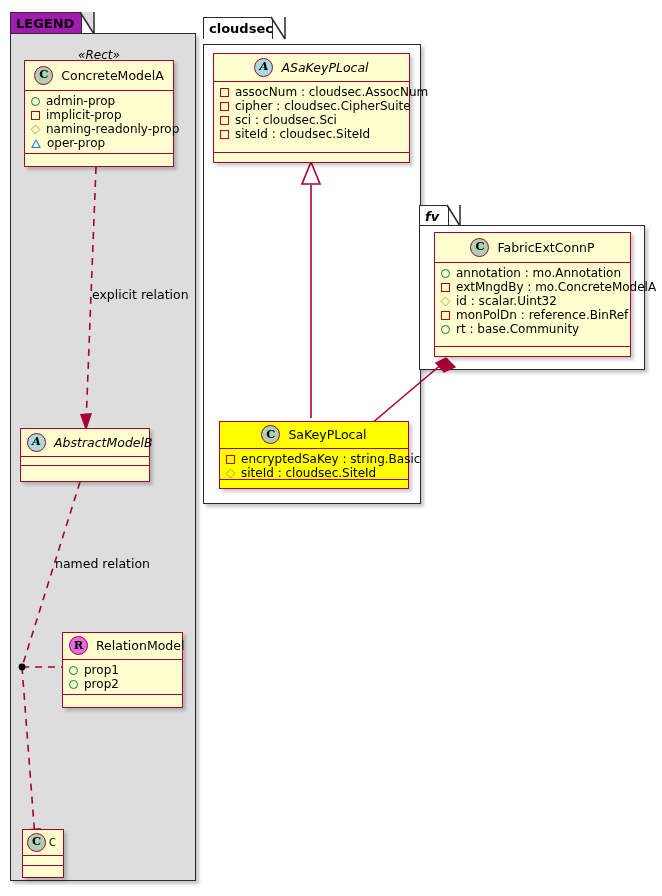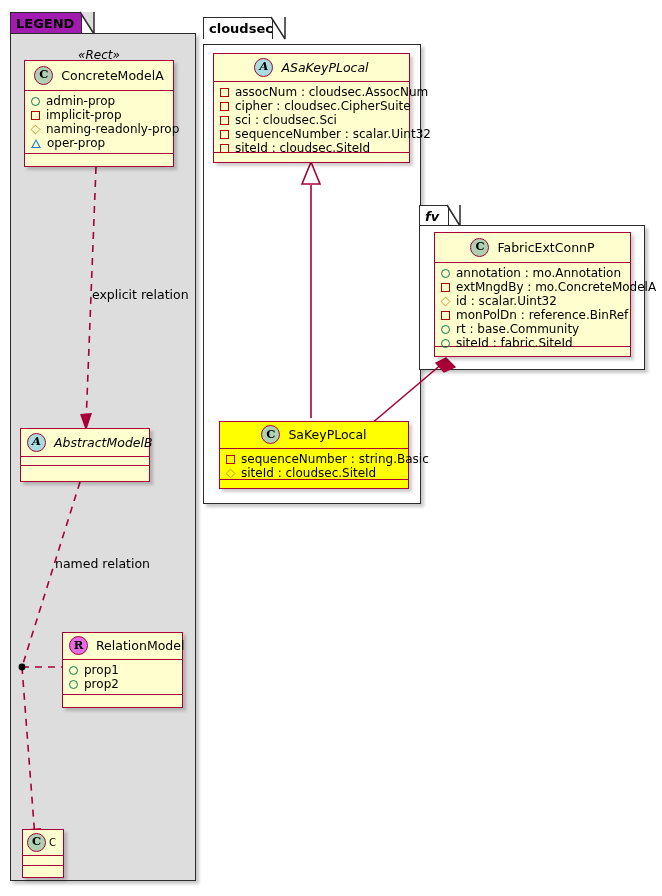--- a/index.html
+++ b/index.html
@@ -326,39 +326,35 @@
     <div class="attr">
       <span class="mk square"></span>
       <span class="atxt">cipher : cloudsec.CipherSuite</span>
     </div>
     <div class="attr">
       <span class="mk square"></span>
       <span class="atxt">sci : cloudsec.Sci</span>
     </div>
     <div class="attr">
       <span class="mk square"></span>
-      <span class="atxt">sequenceNumber : scalar.Uint32</span>
-    </div>
-    <div class="attr">
-      <span class="mk square"></span>
       <span class="atxt">siteId : cloudsec.SiteId</span>
     </div>
   </div>
   <div class="cls-methods"></div>
 </div>
 
 <div class="cls highlight" style="left:219px; top:421px; width:190px; height:68px;">
   <div class="cls-title" style="height:27px;">
     <span class="badge c">C</span>
     <span class="tname">SaKeyPLocal</span>
   </div>
   <div class="cls-attrs" style="height:31px;">
     <div class="attr">
       <span class="mk square"></span>
-      <span class="atxt">sequenceNumber : string.Basic</span>
+      <span class="atxt">encryptedSaKey : string.Basic</span>
     </div>
     <div class="attr">
       <span class="mk diamond"></span>
       <span class="atxt">siteId : cloudsec.SiteId</span>
     </div>
   </div>
   <div class="cls-methods"></div>
 </div>
 
 <div class="cls" style="left:434px; top:232px; width:197px; height:125px;">
@@ -380,19 +376,15 @@
       <span class="atxt">id : scalar.Uint32</span>
     </div>
     <div class="attr">
       <span class="mk square"></span>
       <span class="atxt">monPolDn : reference.BinRef</span>
     </div>
     <div class="attr">
       <span class="mk circle"></span>
       <span class="atxt">rt : base.Community</span>
     </div>
-    <div class="attr">
-      <span class="mk circle"></span>
-      <span class="atxt">siteId : fabric.SiteId</span>
-    </div>
   </div>
   <div class="cls-methods"></div>
 </div>
 
 </body></html>

